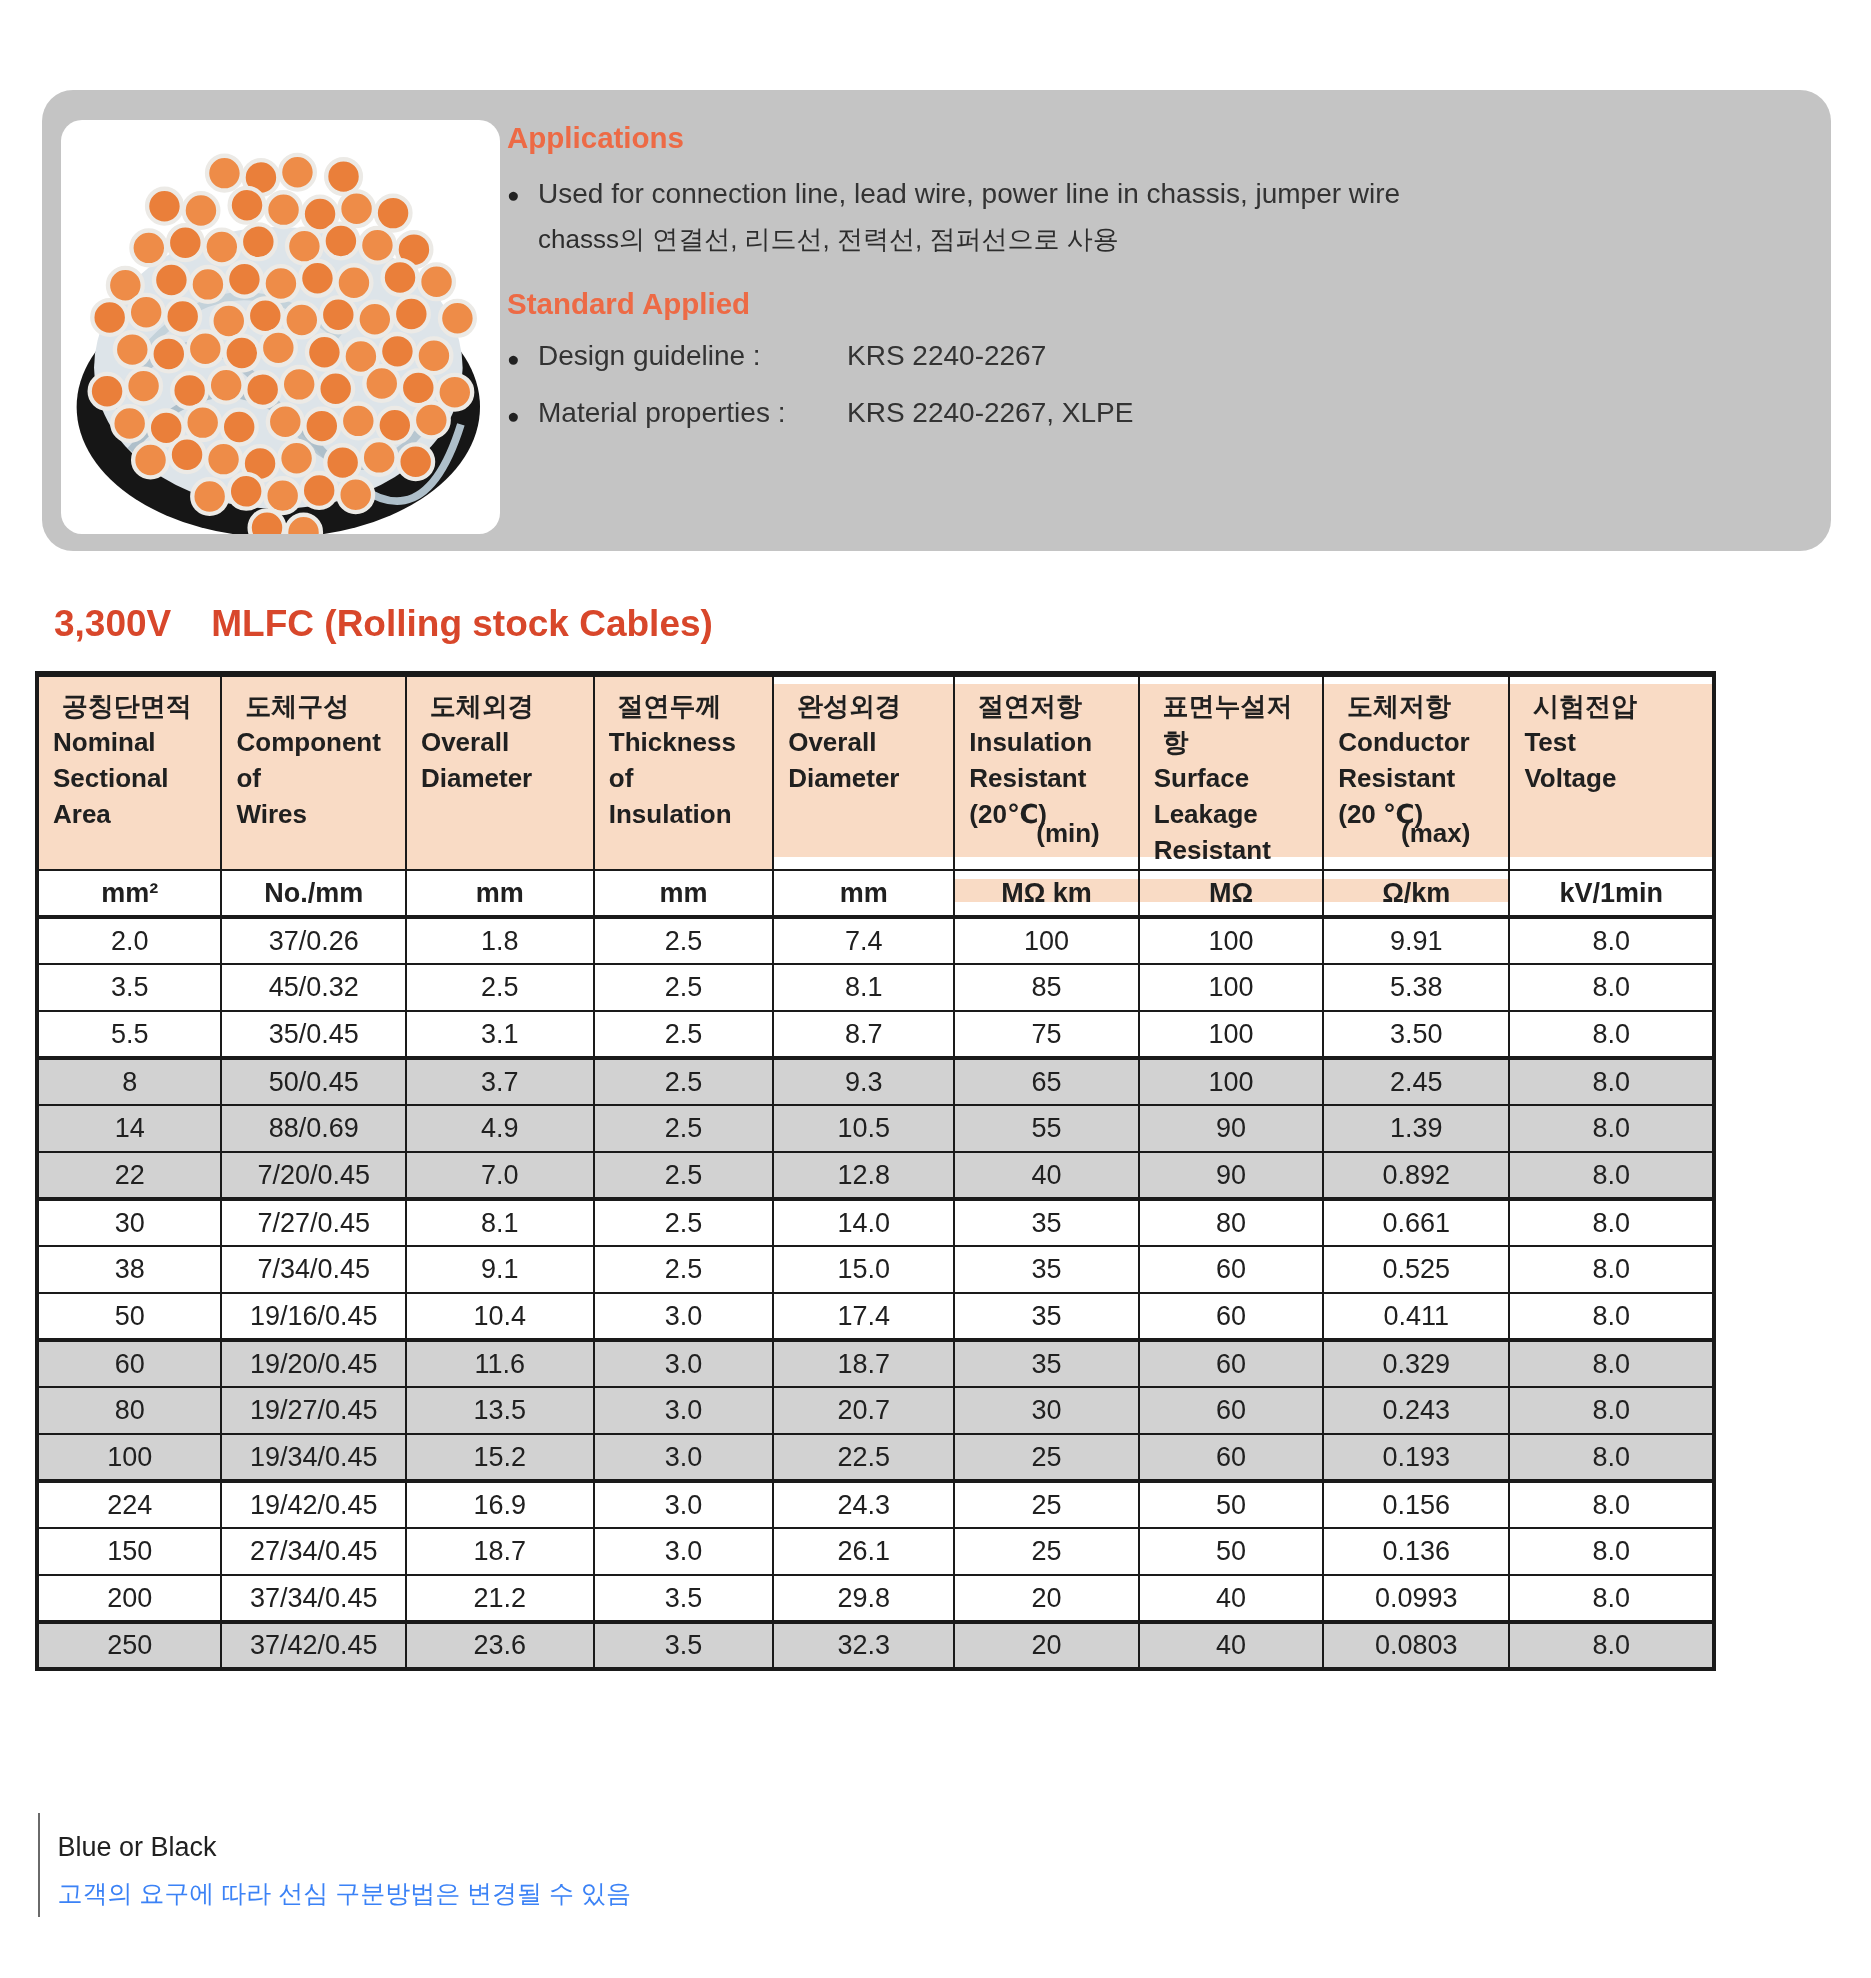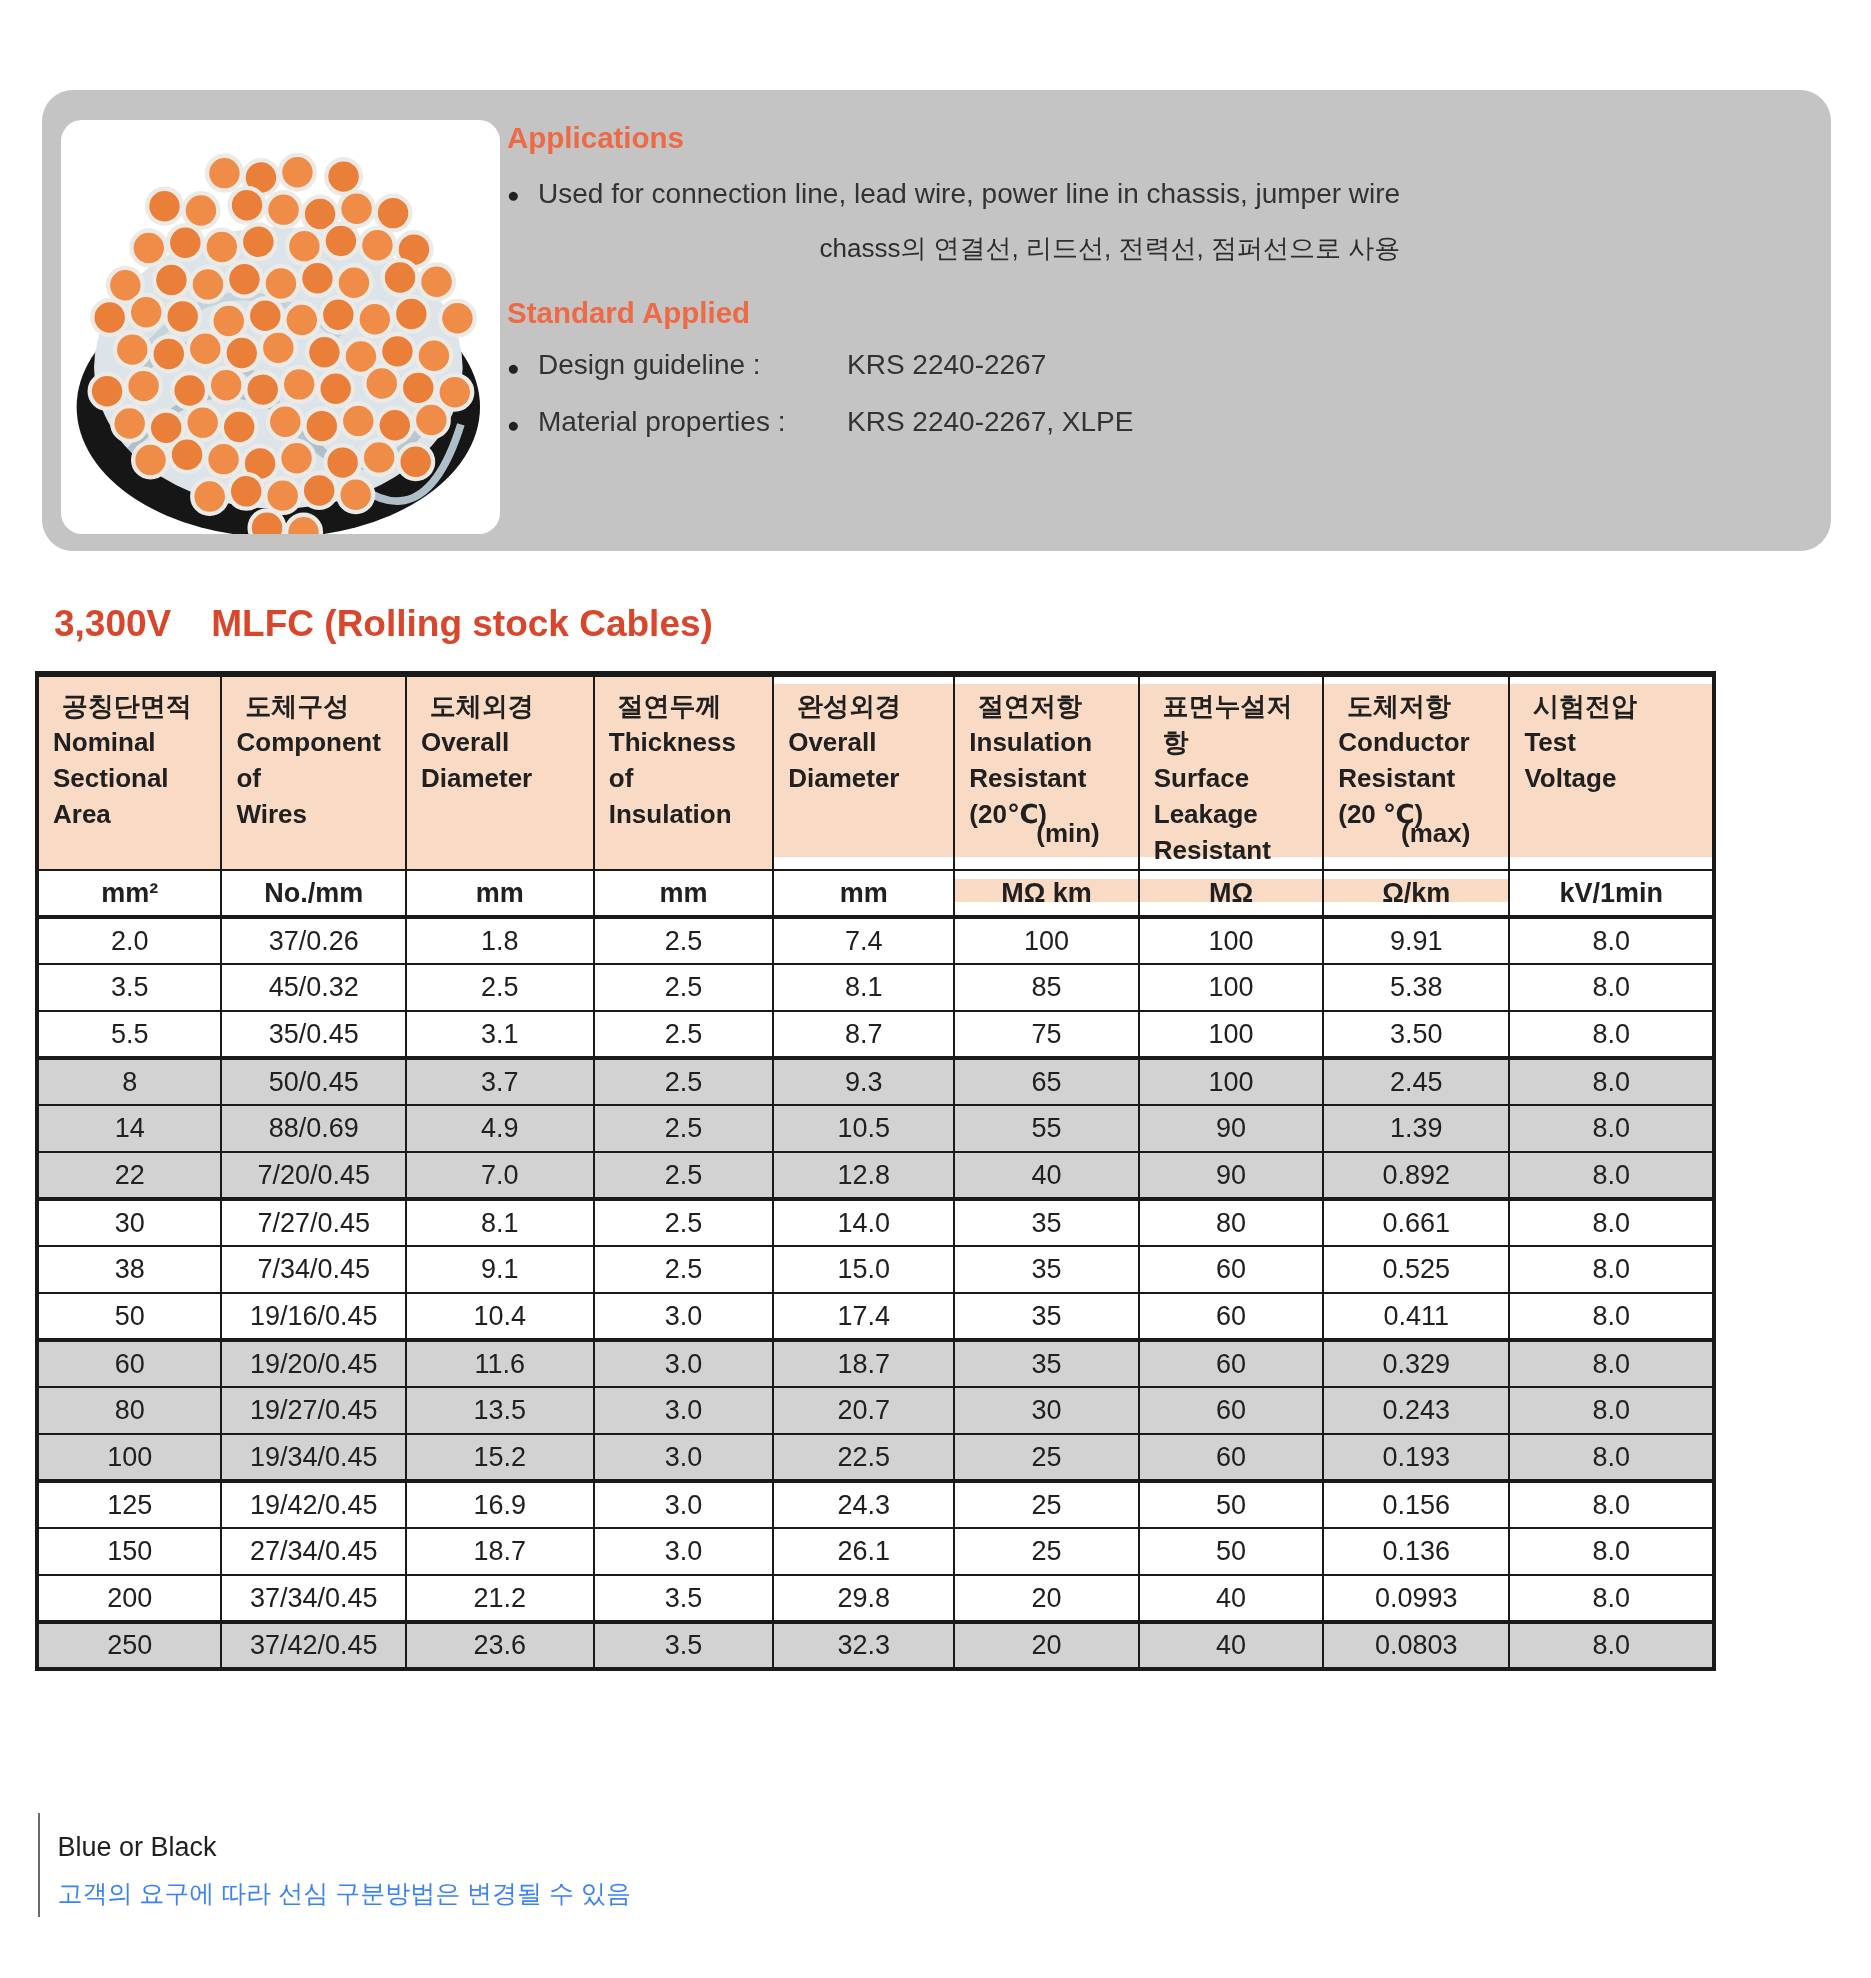--- a/index.html
+++ b/index.html
@@ -17,21 +17,21 @@
     background:var(--box-gray);border-radius:31px;}
   .photo-card{position:absolute;left:19px;top:29.5px;width:439px;height:414px;
     border-radius:21px;background:#fff;overflow:hidden;}
   .photo-card svg{display:block;width:100%;height:100%;}
   .info-text{position:absolute;left:465px;top:31px;right:26px;font-size:28px;color:#333;}
   .ihead{color:var(--accent);font-weight:bold;font-size:29.5px;margin:0;}
   .ihead.second{margin-top:29.5px;}
   .bullet-row{display:flex;margin-top:21px;}
   .bullet{width:31px;font-size:21px;line-height:38px;color:#222;flex:none;}
   .b-col{line-height:1.3;}
-  .kor-line{margin-top:20px;font-size:26px;color:#2d2d2d;text-align:right;}
+  .kor-line{margin-top:11px;font-size:26px;color:#2d2d2d;}
   .std-row{display:flex;margin-top:19px;}
   .std-label{display:inline-block;width:309px;}
   
   .section-title{position:absolute;left:54px;top:603px;margin:0;font-size:37px;
     font-weight:bold;color:var(--title);display:flex;gap:40px;}
   
   .spec-table{position:absolute;left:35px;top:671px;width:1681px;
     border-collapse:collapse;table-layout:fixed;
     border:4.3px solid var(--line);border-top-width:6px;}
   .spec-table th,.spec-table td{border:2.6px solid var(--line);overflow:hidden;}
@@ -393,21 +393,21 @@
         <td>19/34/0.45</td>
         <td>15.2</td>
         <td>3.0</td>
         <td>22.5</td>
         <td>25</td>
         <td>60</td>
         <td>0.193</td>
         <td>8.0</td>
       </tr>
       <tr class="group-start">
-        <td>125</td>
+        <td>224</td>
         <td>19/42/0.45</td>
         <td>16.9</td>
         <td>3.0</td>
         <td>24.3</td>
         <td>25</td>
         <td>50</td>
         <td>0.156</td>
         <td>8.0</td>
       </tr>
       <tr>

